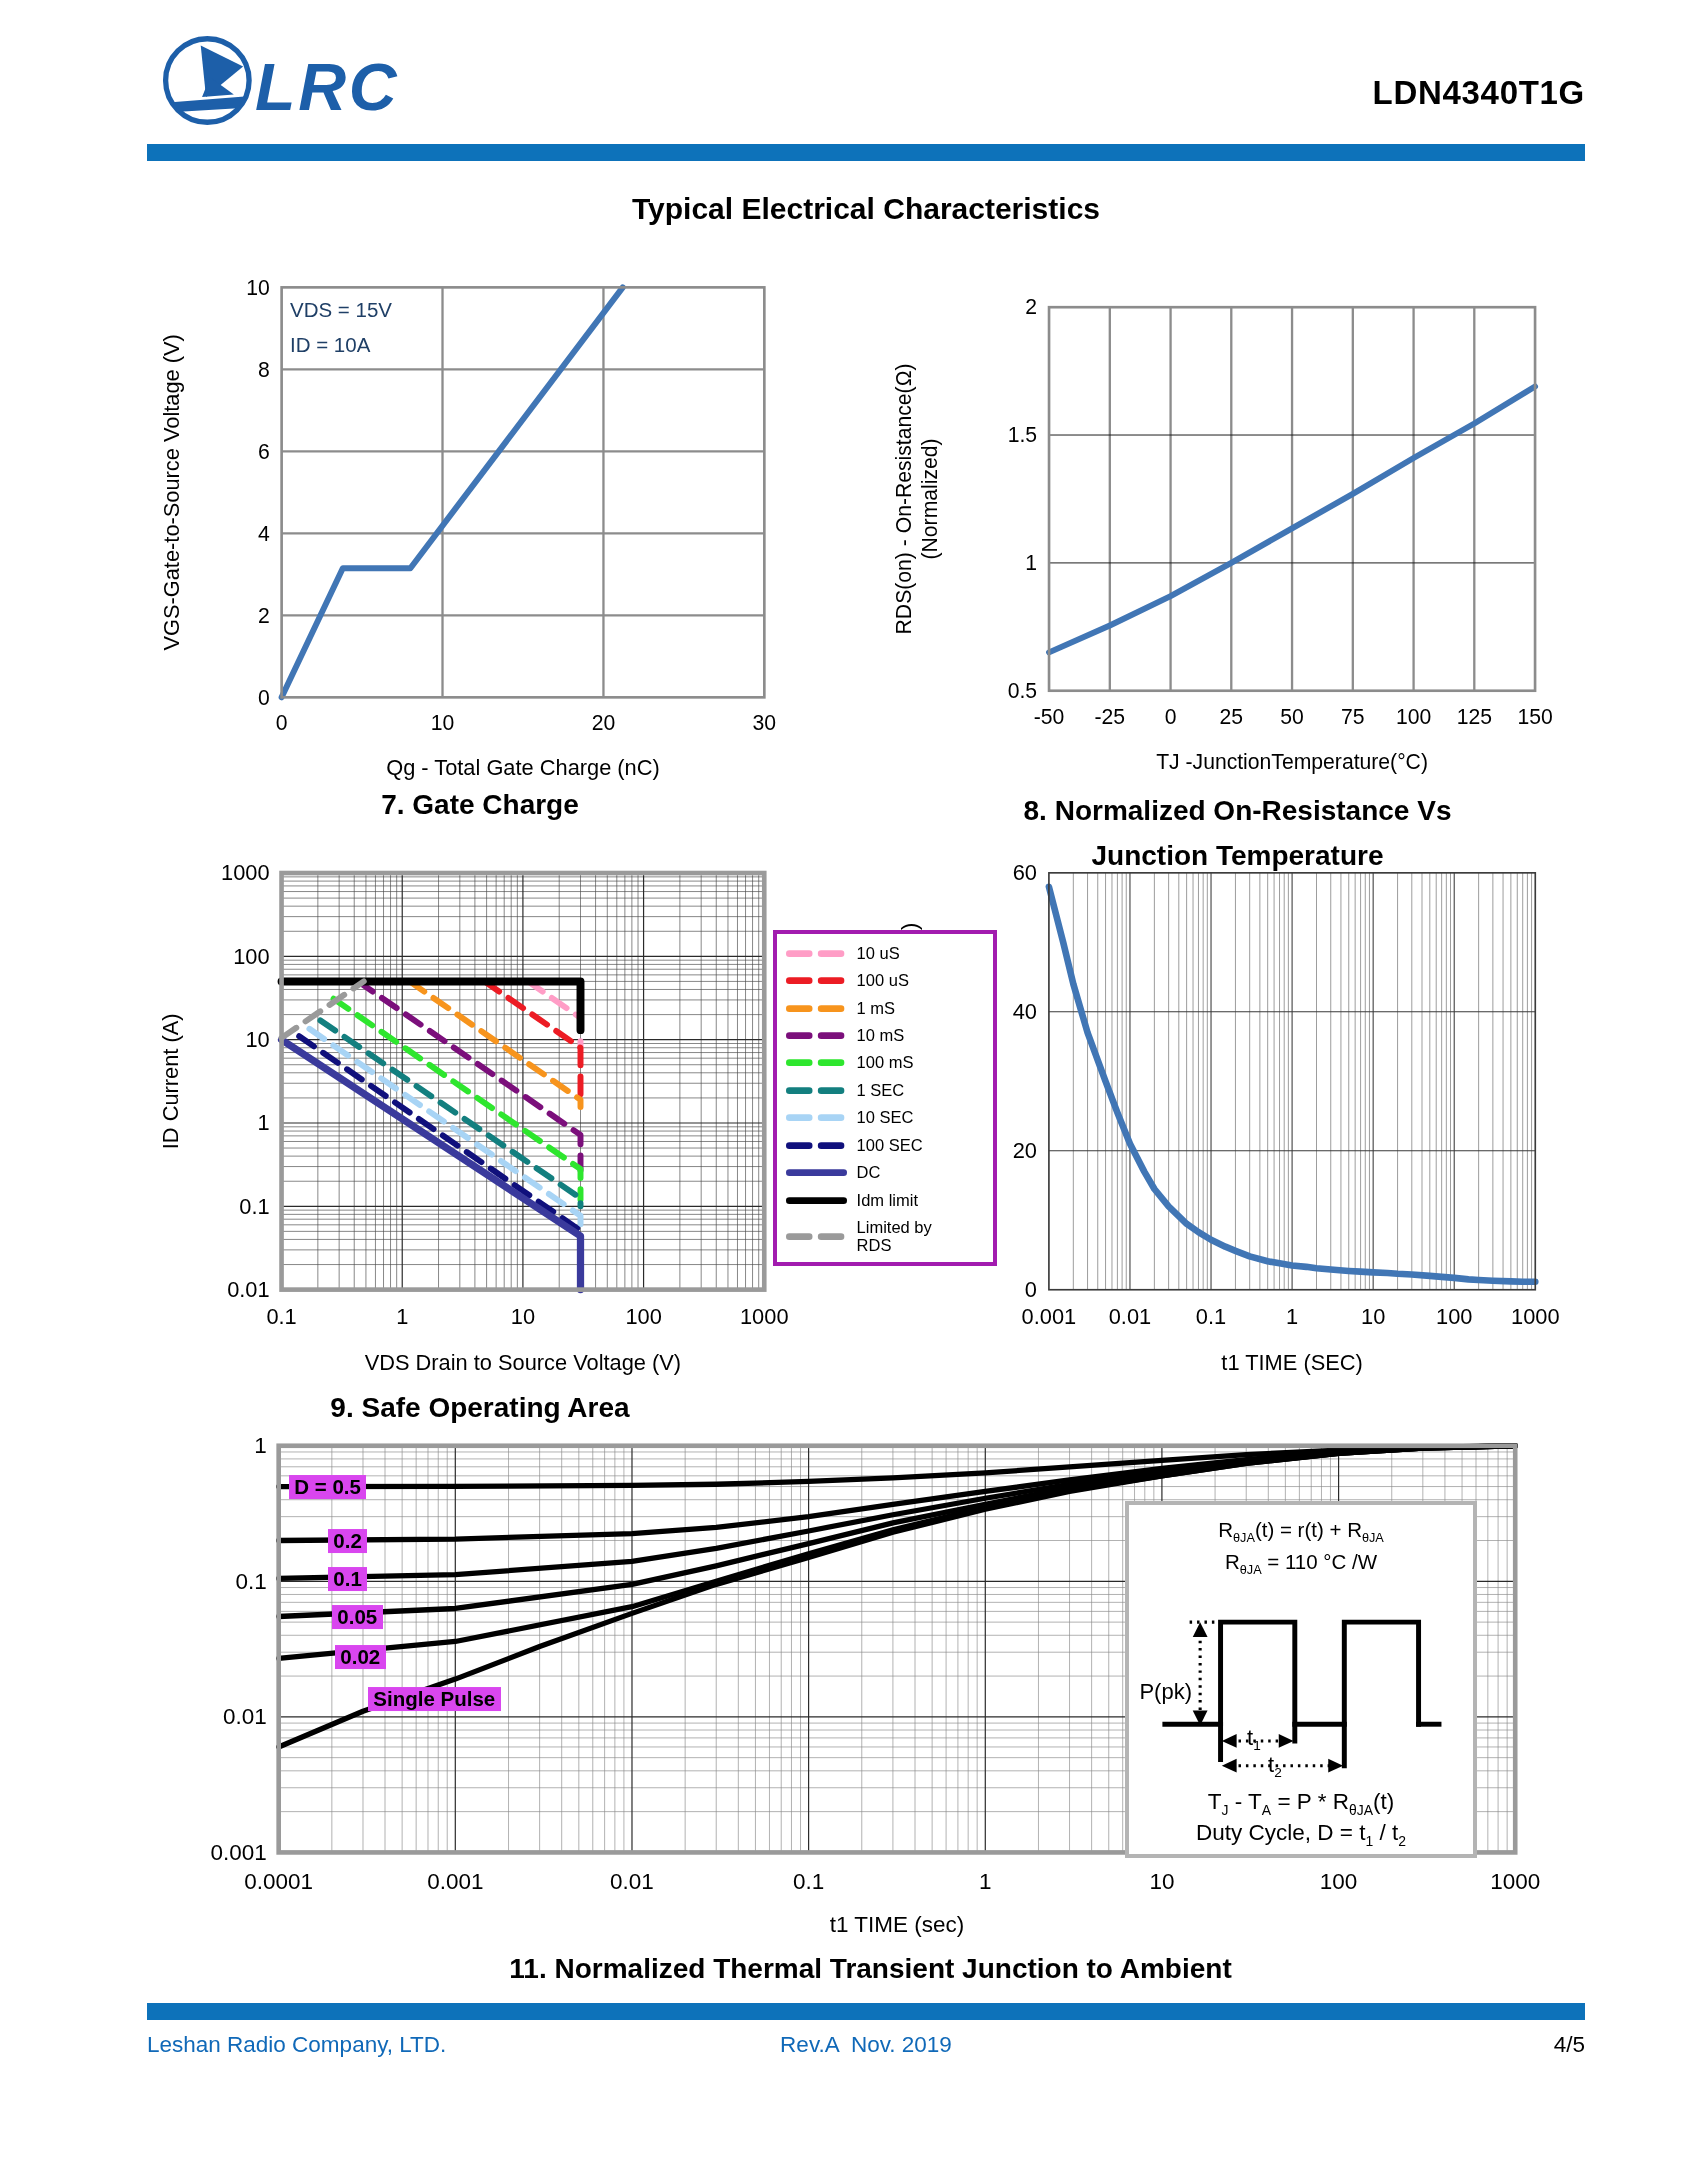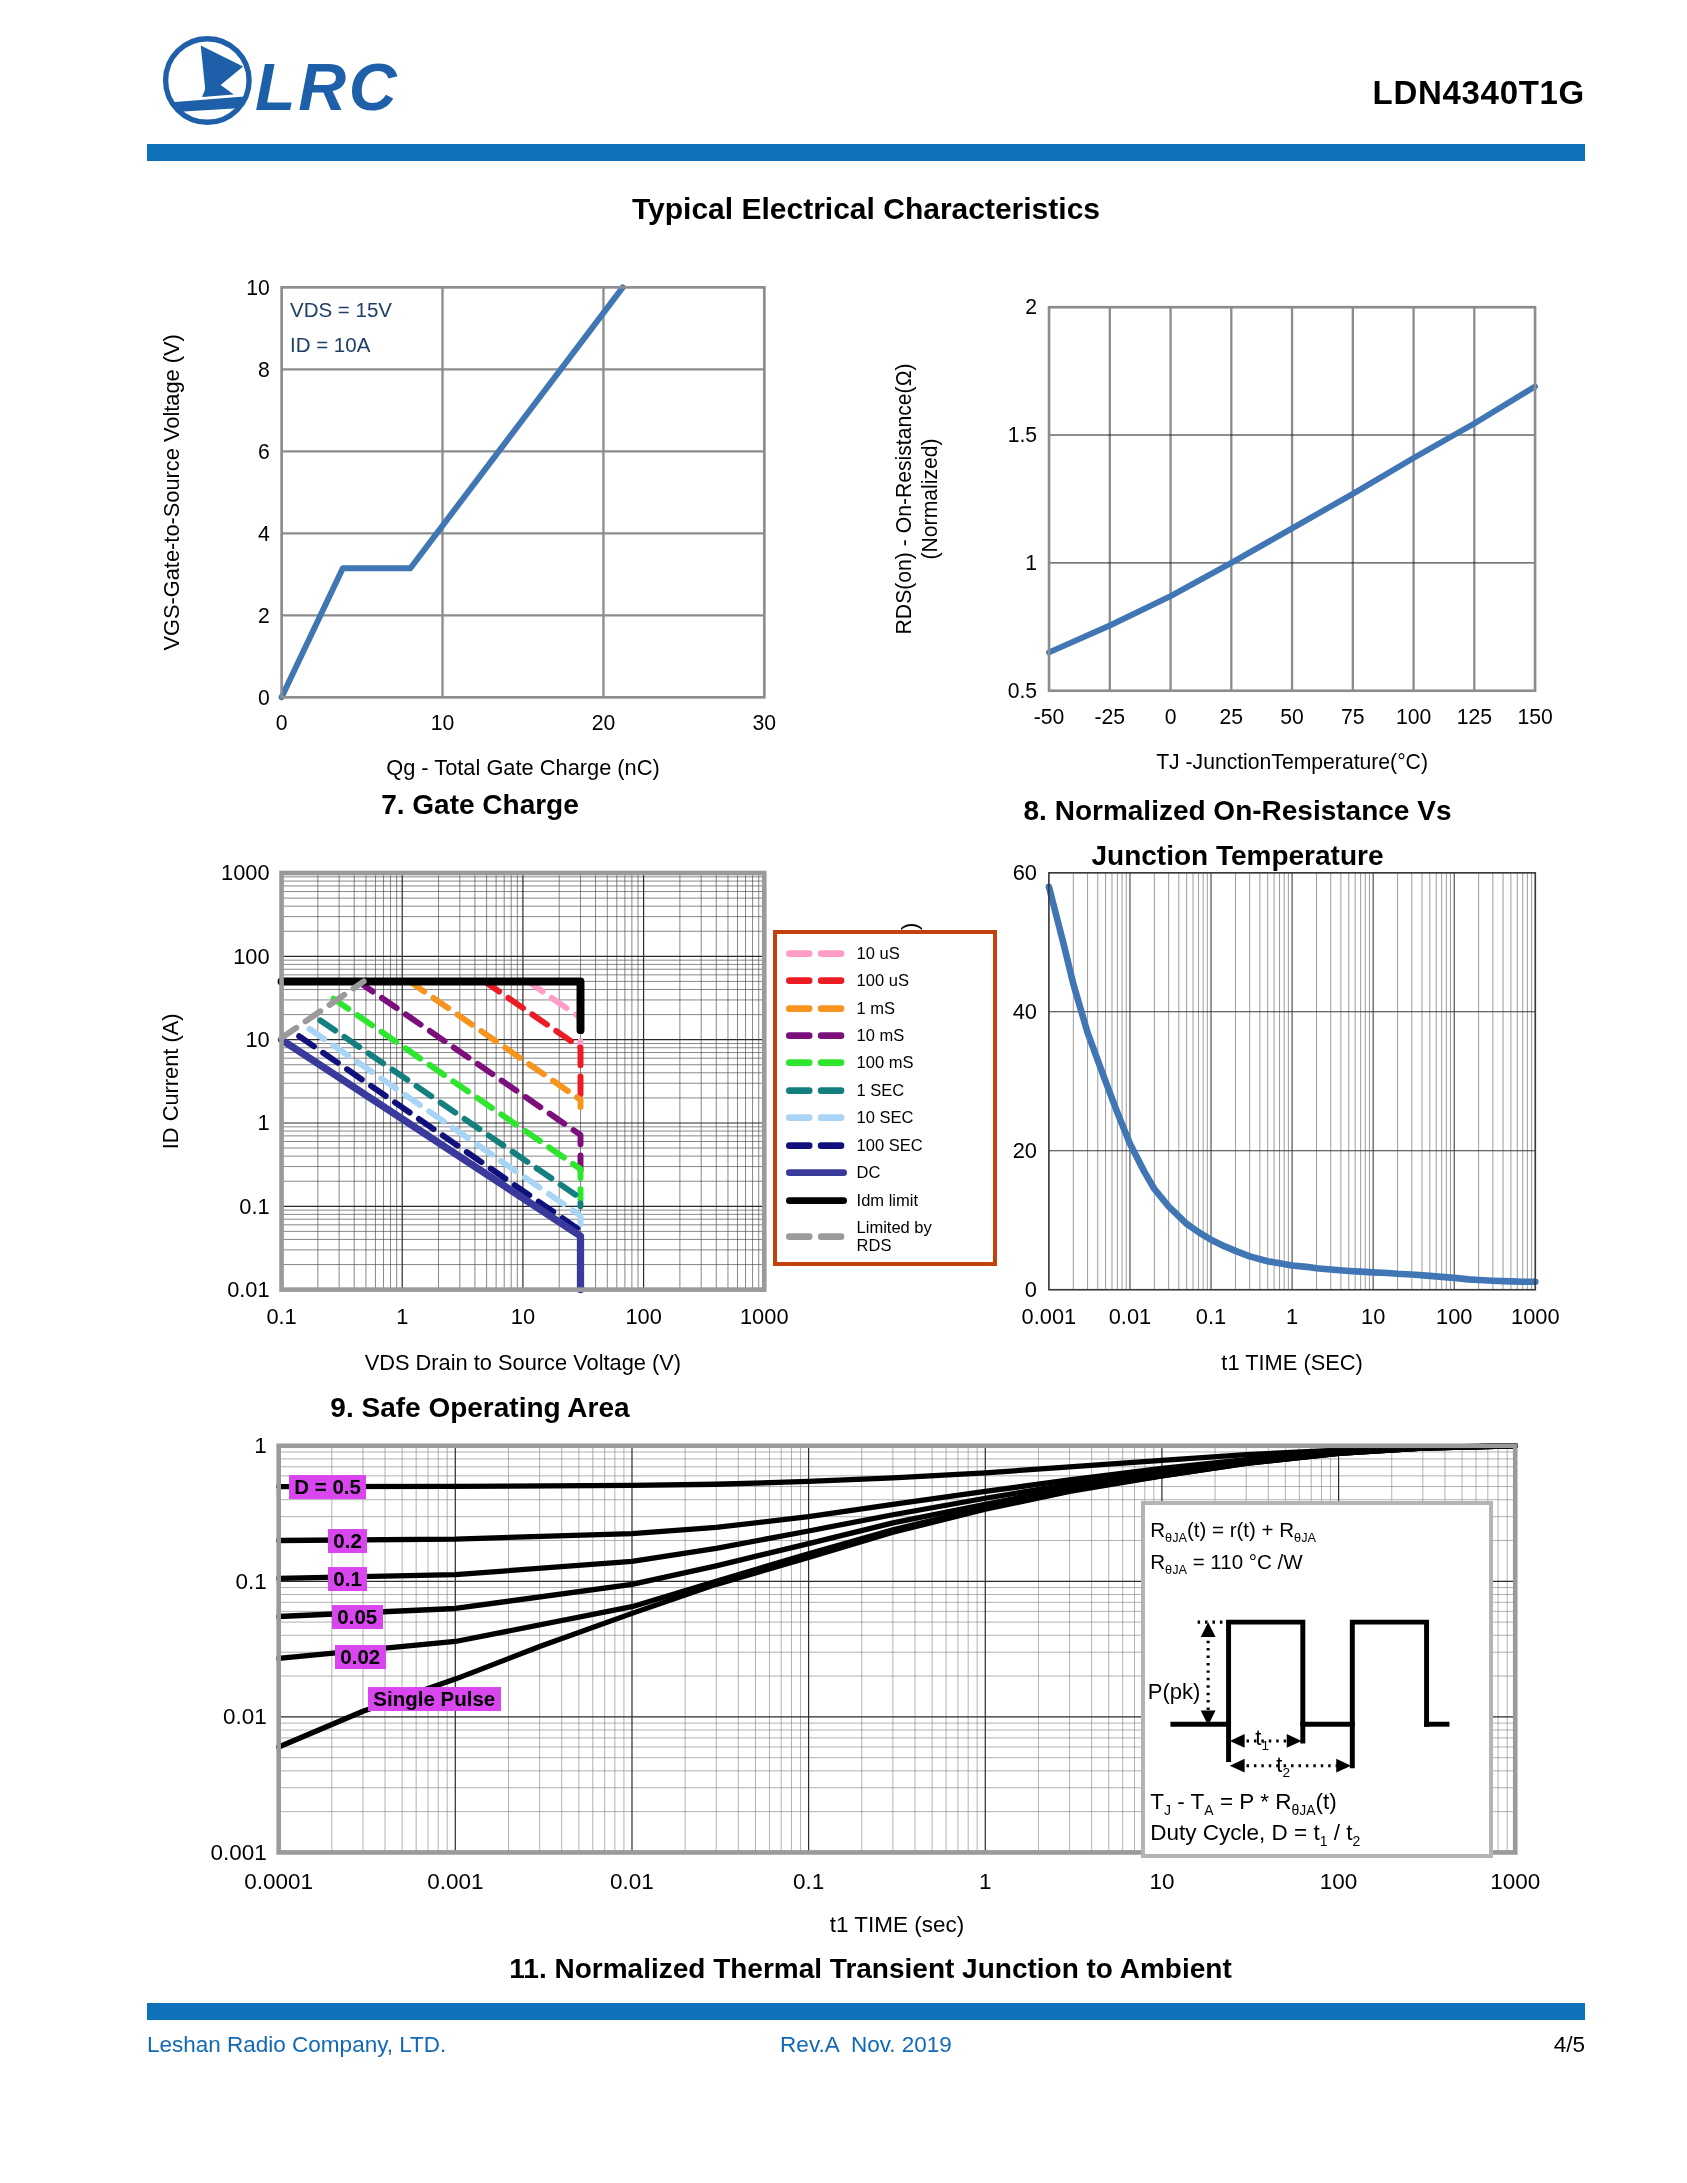--- a/index.html
+++ b/index.html
@@ -20,28 +20,28 @@
   .pos-c10{left:880px;top:853px;width:715px;height:536px;}
   .pos-c11{left:146px;top:1416px;width:1449px;height:529px;}
   .cap{position:absolute;text-align:center;font-weight:bold;font-size:28px;}
   .cap-c7{left:146px;top:789px;width:668px;}
   .cap-c8{left:880px;top:789px;width:715px;line-height:1.6;}
   .cap-c9{left:146px;top:1392px;width:668px;}
   .cap-c10{left:880px;top:1392px;width:715px;}
   .cap-c11{left:146px;top:1953px;width:1449px;}
   .ann{position:absolute;z-index:5;font-size:20.5px;white-space:nowrap;line-height:1.1;}
   .ann.bg{background:#d946ef;padding:0.7px 5.3px;font-weight:bold;}
-  .soa-legend{position:absolute;background:#fff;border:4px solid #c2410c;z-index:6;
+  .soa-legend{position:absolute;background:#fff;border:4px solid #a21caf;z-index:6;
               display:flex;flex-direction:column;justify-content:space-between;
               padding:10.6px 8px 8px 9.3px;}
   .soa-item{display:flex;align-items:center;gap:9.3px;font-size:16.5px;line-height:1.05;}
   .soa-item svg{flex:none;}
   .inset{position:absolute;left:979px;top:85px;width:352px;height:357px;background:#fff;
          border:4px solid #b4b4b4;z-index:6;display:flex;flex-direction:column;
-         align-items:flex-start;padding:10.6px 5.3px 5.3px;font-size:20.5px;margin-left:16px;}
+         align-items:center;padding:10.6px 5.3px 5.3px;font-size:20.5px;}
   .formula{white-space:nowrap;margin:2.6px 0;}
   .formula.big{font-size:22.5px;margin:1.3px 0;}
   sub{font-size:0.62em;}
   .wf{position:relative;width:318px;height:198px;margin:5.3px 0 4px;flex:none;}
   .wf-label{position:absolute;font-size:22px;white-space:nowrap;}
   .wf-ppk{left:-2.6px;top:94px;}
   .wf-t1{left:105px;top:140px;}
   .wf-t2{left:126px;top:167px;}
   .footer{position:absolute;left:147px;top:2032px;width:1438px;height:33px;font-size:22.5px;}
   .f-left{position:absolute;left:0;top:0;color:#1069b8;}

